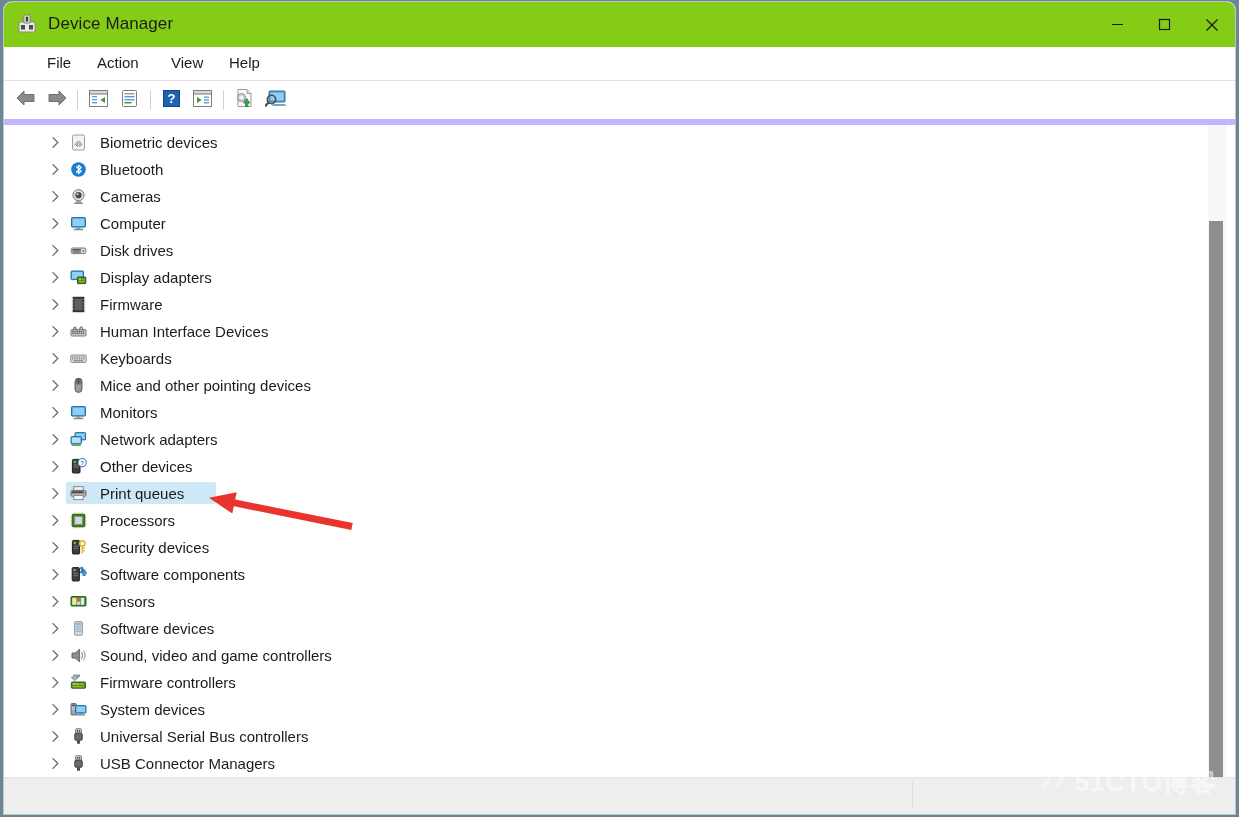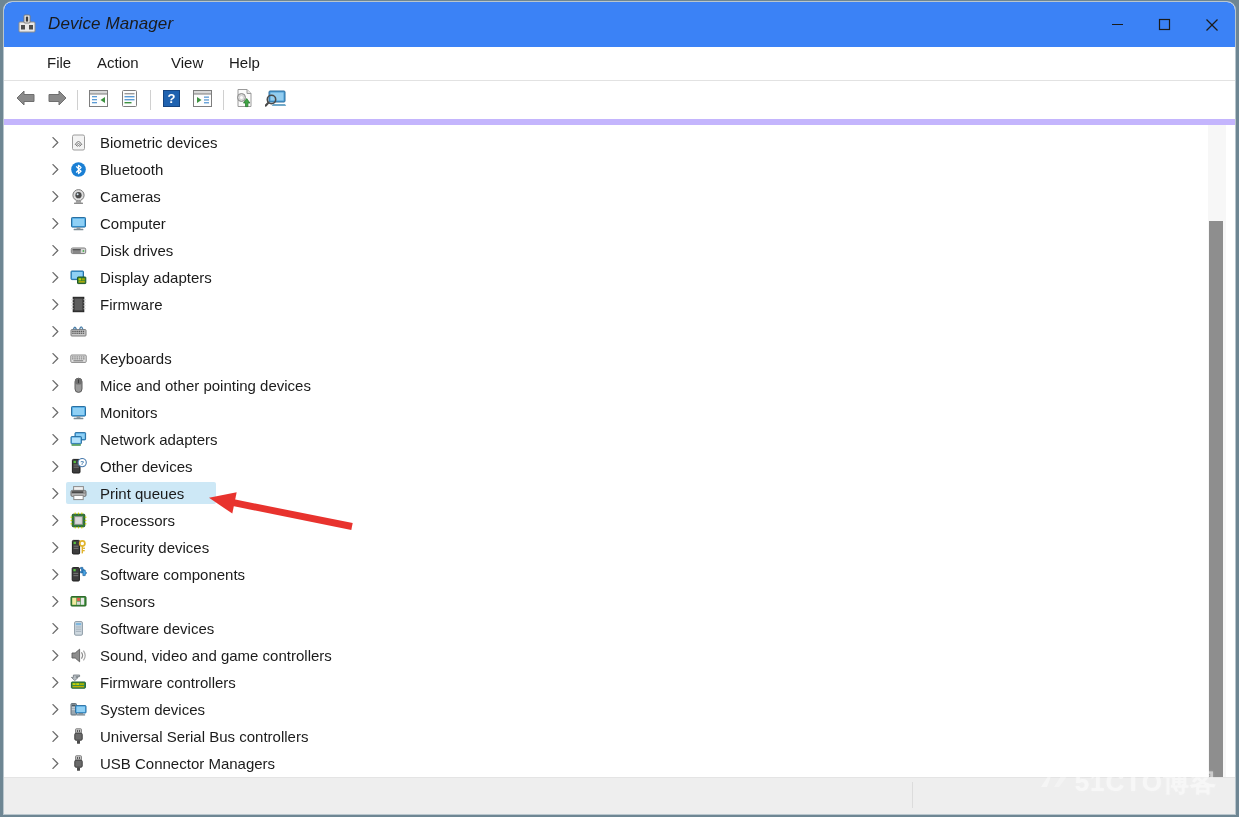--- a/index.html
+++ b/index.html
@@ -11,23 +11,22 @@
   }
   
   #window{
     position:absolute;left:4px;top:2px;width:1231px;height:812px;
     background:#ffffff;border-radius:8px 8px 0 0;
     box-shadow:0 0 0 1px #b9c6cd;
     overflow:hidden;
   }
   
   .titlebar{
-    position:relative;height:45px;background:#3b82f6;
+    position:relative;height:45px;background:#84cc16;
     border-radius:8px 8px 0 0;
-    font-style:italic;
   }
   .app-icon{
     position:absolute;left:12px;top:11px;width:22px;height:22px;
   }
   .title-text{
     position:absolute;left:44px;top:12px;
     font-size:17px;color:#1b1b1b;letter-spacing:.1px;
     white-space:nowrap;
   }
   .wbtns{position:absolute;right:0;top:0;height:45px;display:flex;}
@@ -394,20 +393,21 @@
                   <rect x="2.2" y="9.6" width="1.5" height="1.3"></rect>
                   <rect x="4.3" y="9.6" width="1.5" height="1.3"></rect>
                   <rect x="6.4" y="9.6" width="1.5" height="1.3"></rect>
                   <rect x="8.5" y="9.6" width="1.5" height="1.3"></rect>
                   <rect x="10.6" y="9.6" width="1.5" height="1.3"></rect>
                   <rect x="12.7" y="9.6" width="1.5" height="1.3"></rect>
                 </g>
                 <path d="M3.4 6.4 q1.4 -4.4 3 0" fill="none" stroke="#4a7ea8" stroke-width="1.4"></path>
                 <path d="M9.6 6.4 q1.6 -5 3.2 0" fill="none" stroke="#4a7ea8" stroke-width="1.4"></path>
               </svg></span>
+            <span class="label">Human Interface Devices</span>
           </div>
           <div class="row">
             <span class="chev">
               <svg width="9" height="13" viewBox="0 0 9 13">
                 <path d="M2 1.6 L6.8 6.5 L2 11.4" fill="none" stroke="#6d6d6d" stroke-width="1.35" stroke-linecap="round" stroke-linejoin="round"></path>
               </svg>
             </span>
             <span class="ico"><svg width="17" height="17" viewBox="0 0 17 17">
                 <rect x="0.8" y="5" width="15.4" height="7.4" rx="1" fill="#e2e2e2" stroke="#8a8a8a"></rect>
                 <g fill="#8d8d8d">

